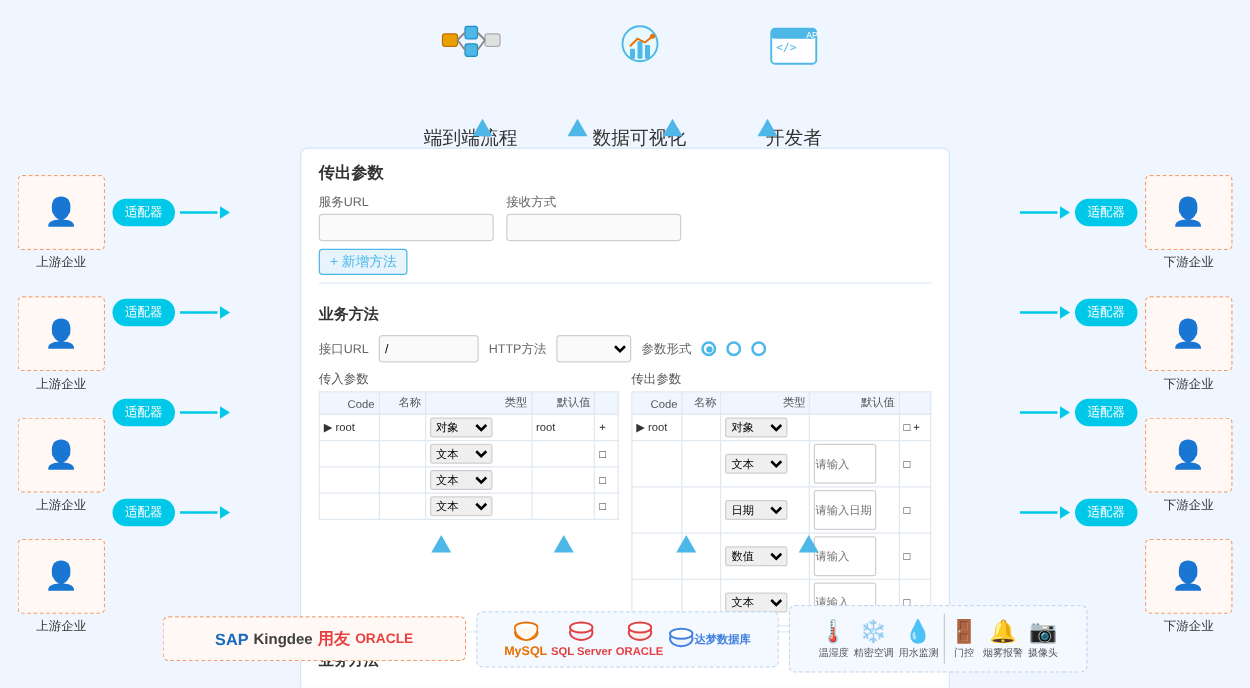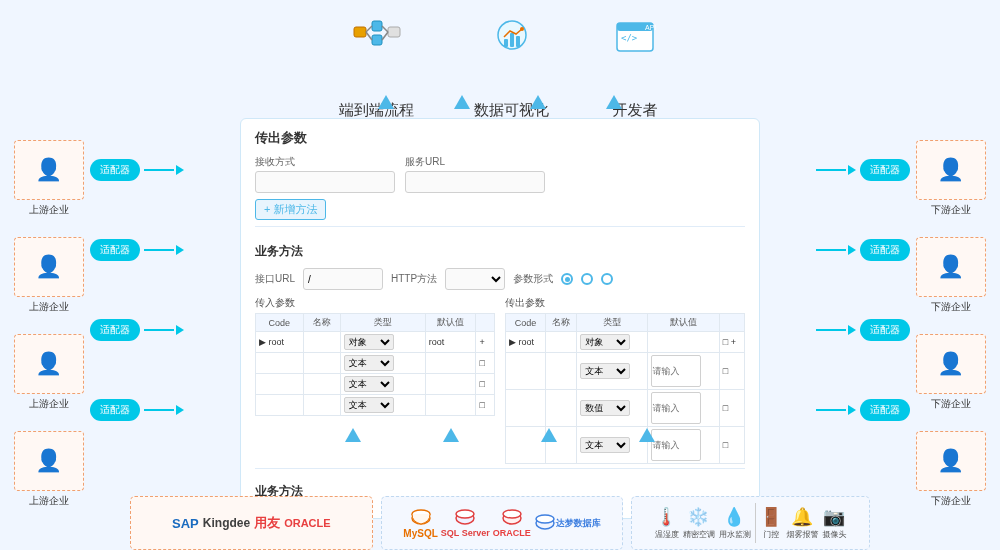--- a/index.html
+++ b/index.html
@@ -177,21 +177,21 @@
     }
     .params-table {
       width: 100%;
       border-collapse: collapse;
       font-size: 9px;
     }
     .params-table th {
       background: #f0f6ff;
       color: #555;
       padding: 2px 3px;
-      text-align: center;
+      text-align: right;
       border: 1px solid #e0e8f0;
       font-weight: normal;
     }
     .params-table td {
       padding: 2px 3px;
       border: 1px solid #e0e8f0;
       color: #333;
     }
     .td-select {
       width: 50px;
@@ -311,25 +311,26 @@
       bottom: 108px;
       left: 50%;
       transform: translateX(-50%);
       display: flex;
       gap: 82px;
     }
 
     
     .bottom-boxes {
       position: absolute;
-      bottom: 0;
+      bottom: 12px;
       left: 130px;
       right: 130px;
       display: flex;
       gap: 8px;
+      align-items: center;
     }
     .bottom-box {
       flex: 1;
       border: 1.5px dashed #f0a070;
       border-radius: 5px;
       background: #fff8f4;
       padding: 8px 6px;
       display: flex;
       align-items: center;
       justify-content: center;
@@ -443,25 +444,25 @@
   <div class="arrow-up"></div>
   <div class="arrow-up"></div>
   <div class="arrow-up"></div>
   <div class="arrow-up"></div>
 </div>
 
 <div class="center-panel">
   <div class="panel-title">传出参数</div>
   <div class="panel-form-row">
     <div>
+      <div class="panel-label">服务URL</div>
+      <input class="panel-input" readonly="" style="">
+    </div>
+    <div>
       <div class="panel-label">接收方式</div>
-      <input class="panel-input" readonly="" style="">
-    </div>
-    <div>
-      <div class="panel-label">服务URL</div>
       <input class="panel-input" readonly="" style="">
     </div>
   </div>
   <div class="add-btn">+ 新增方法</div>
 
   <div style="border-top:1px solid #e0ecf8; padding-top:6px;">
     <div class="section-title">业务方法</div>
     <div class="method-row">
       <span class="method-label-sm">接口URL</span>
       <input class="method-input" value="/" readonly="" style="width: 80px;">
@@ -538,20 +539,27 @@
               <td></td>
               <td><select class="td-select"><option>对象</option></select></td>
               <td></td>
               <td>□ +</td>
             </tr>
             <tr>
               <td></td>
               <td></td>
               <td><select class="td-select"><option>文本</option></select></td>
               <td><input class="td-input" placeholder="请输入" style=""></td>
+              <td>□</td>
+            </tr>
+            <tr>
+              <td></td>
+              <td></td>
+              <td><select class="td-select"><option>日期</option></select></td>
+              <td><input class="td-input" placeholder="请输入日期" style=""></td>
               <td>□</td>
             </tr>
             <tr>
               <td></td>
               <td></td>
               <td><select class="td-select"><option>数值</option></select></td>
               <td><input class="td-input" placeholder="请输入" style=""></td>
               <td>□</td>
             </tr>
             <tr>

